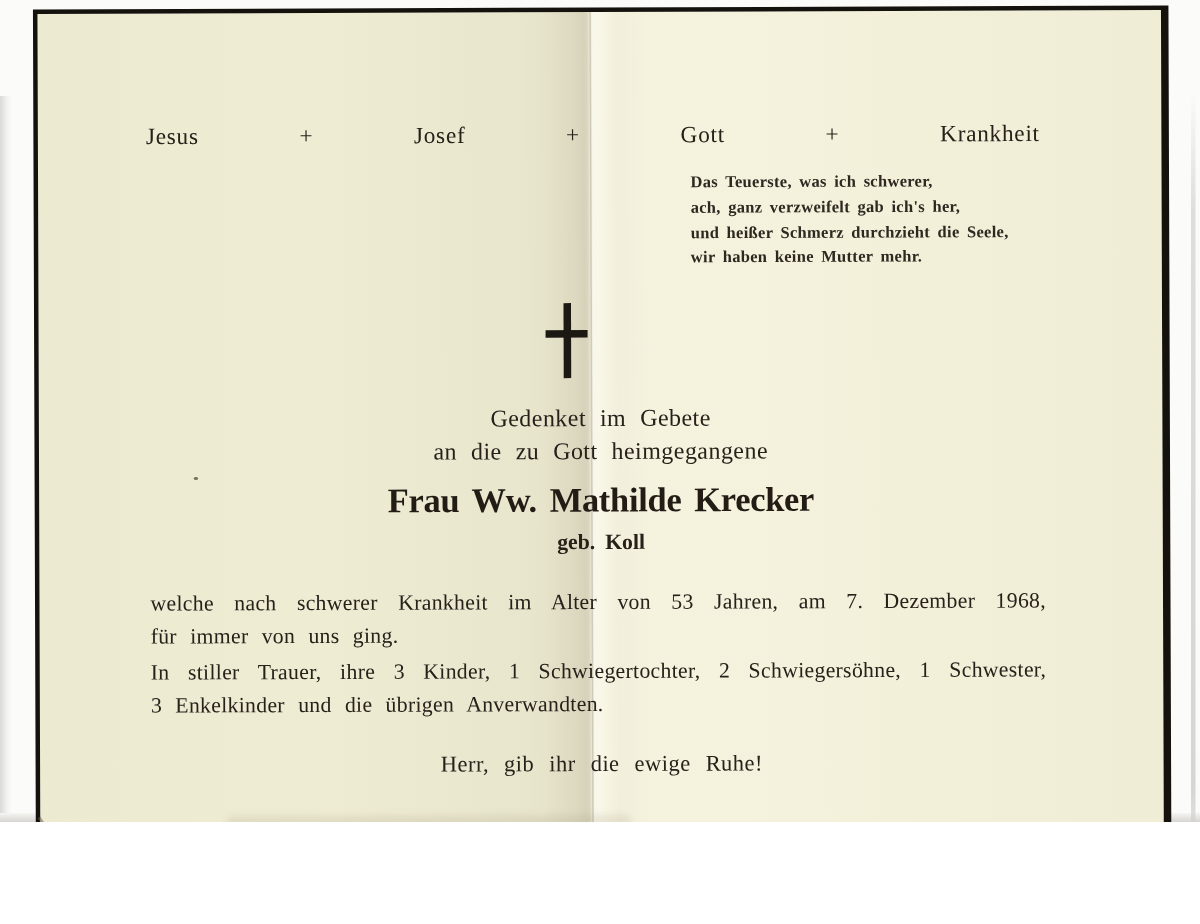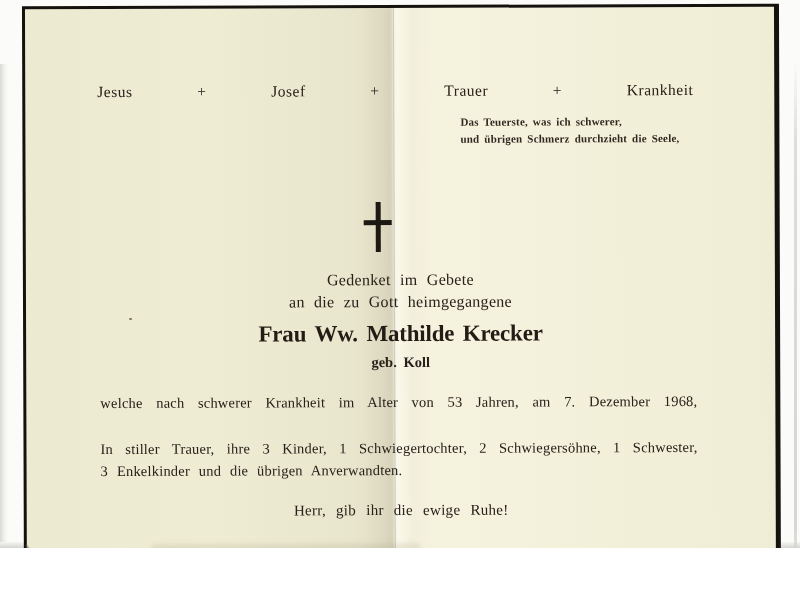--- a/index.html
+++ b/index.html
@@ -75,42 +75,45 @@
 
   <div class="card">
     <div class="fold"></div>
     <div class="fold-crease"></div>
 
     <div class="invocation-row">
       <span>Jesus</span>
       <span>+</span>
       <span>Josef</span>
       <span>+</span>
-      <span>Trauer</span>
+      <span>Gott</span>
       <span>+</span>
       <span>Krankheit</span>
     </div>
 
     <div class="verse">
       <div>Das Teuerste, was ich schwerer,</div>
-      <div>und übrigen Schmerz durchzieht die Seele,</div>
+      <div>ach, ganz verzweifelt gab ich's her,</div>
+      <div>und heißer Schmerz durchzieht die Seele,</div>
+      <div>wir haben keine Mutter mehr.</div>
     </div>
 
     <div class="cross">
       <div class="cross-v"></div>
       <div class="cross-h"></div>
     </div>
 
     <div class="center-line prayer1">Gedenket im Gebete</div>
     <div class="center-line prayer2">an die zu Gott heimgegangene</div>
 
     <div class="center-line deceased">Frau Ww. Mathilde Krecker</div>
     <div class="center-line maiden">geb. Koll</div>
 
     <div class="ob-line ob-just ob1">welche nach schwerer Krankheit im Alter von 53 Jahren, am 7. Dezember 1968,</div>
+    <div class="ob-line ob-left ob2">für immer von uns ging.</div>
     <div class="ob-line ob-just ob3">In stiller Trauer, ihre 3 Kinder, 1 Schwiegertochter, 2 Schwiegersöhne, 1 Schwester,</div>
     <div class="ob-line ob-left ob4">3 Enkelkinder und die übrigen Anverwandten.</div>
 
     <div class="center-line closing">Herr, gib ihr die ewige Ruhe!</div>
 
     <div class="corner-shade"></div>
     <div class="corner-crease"></div>
     <div class="showthrough"></div>
     <div class="ink-dot"></div>
   </div>

